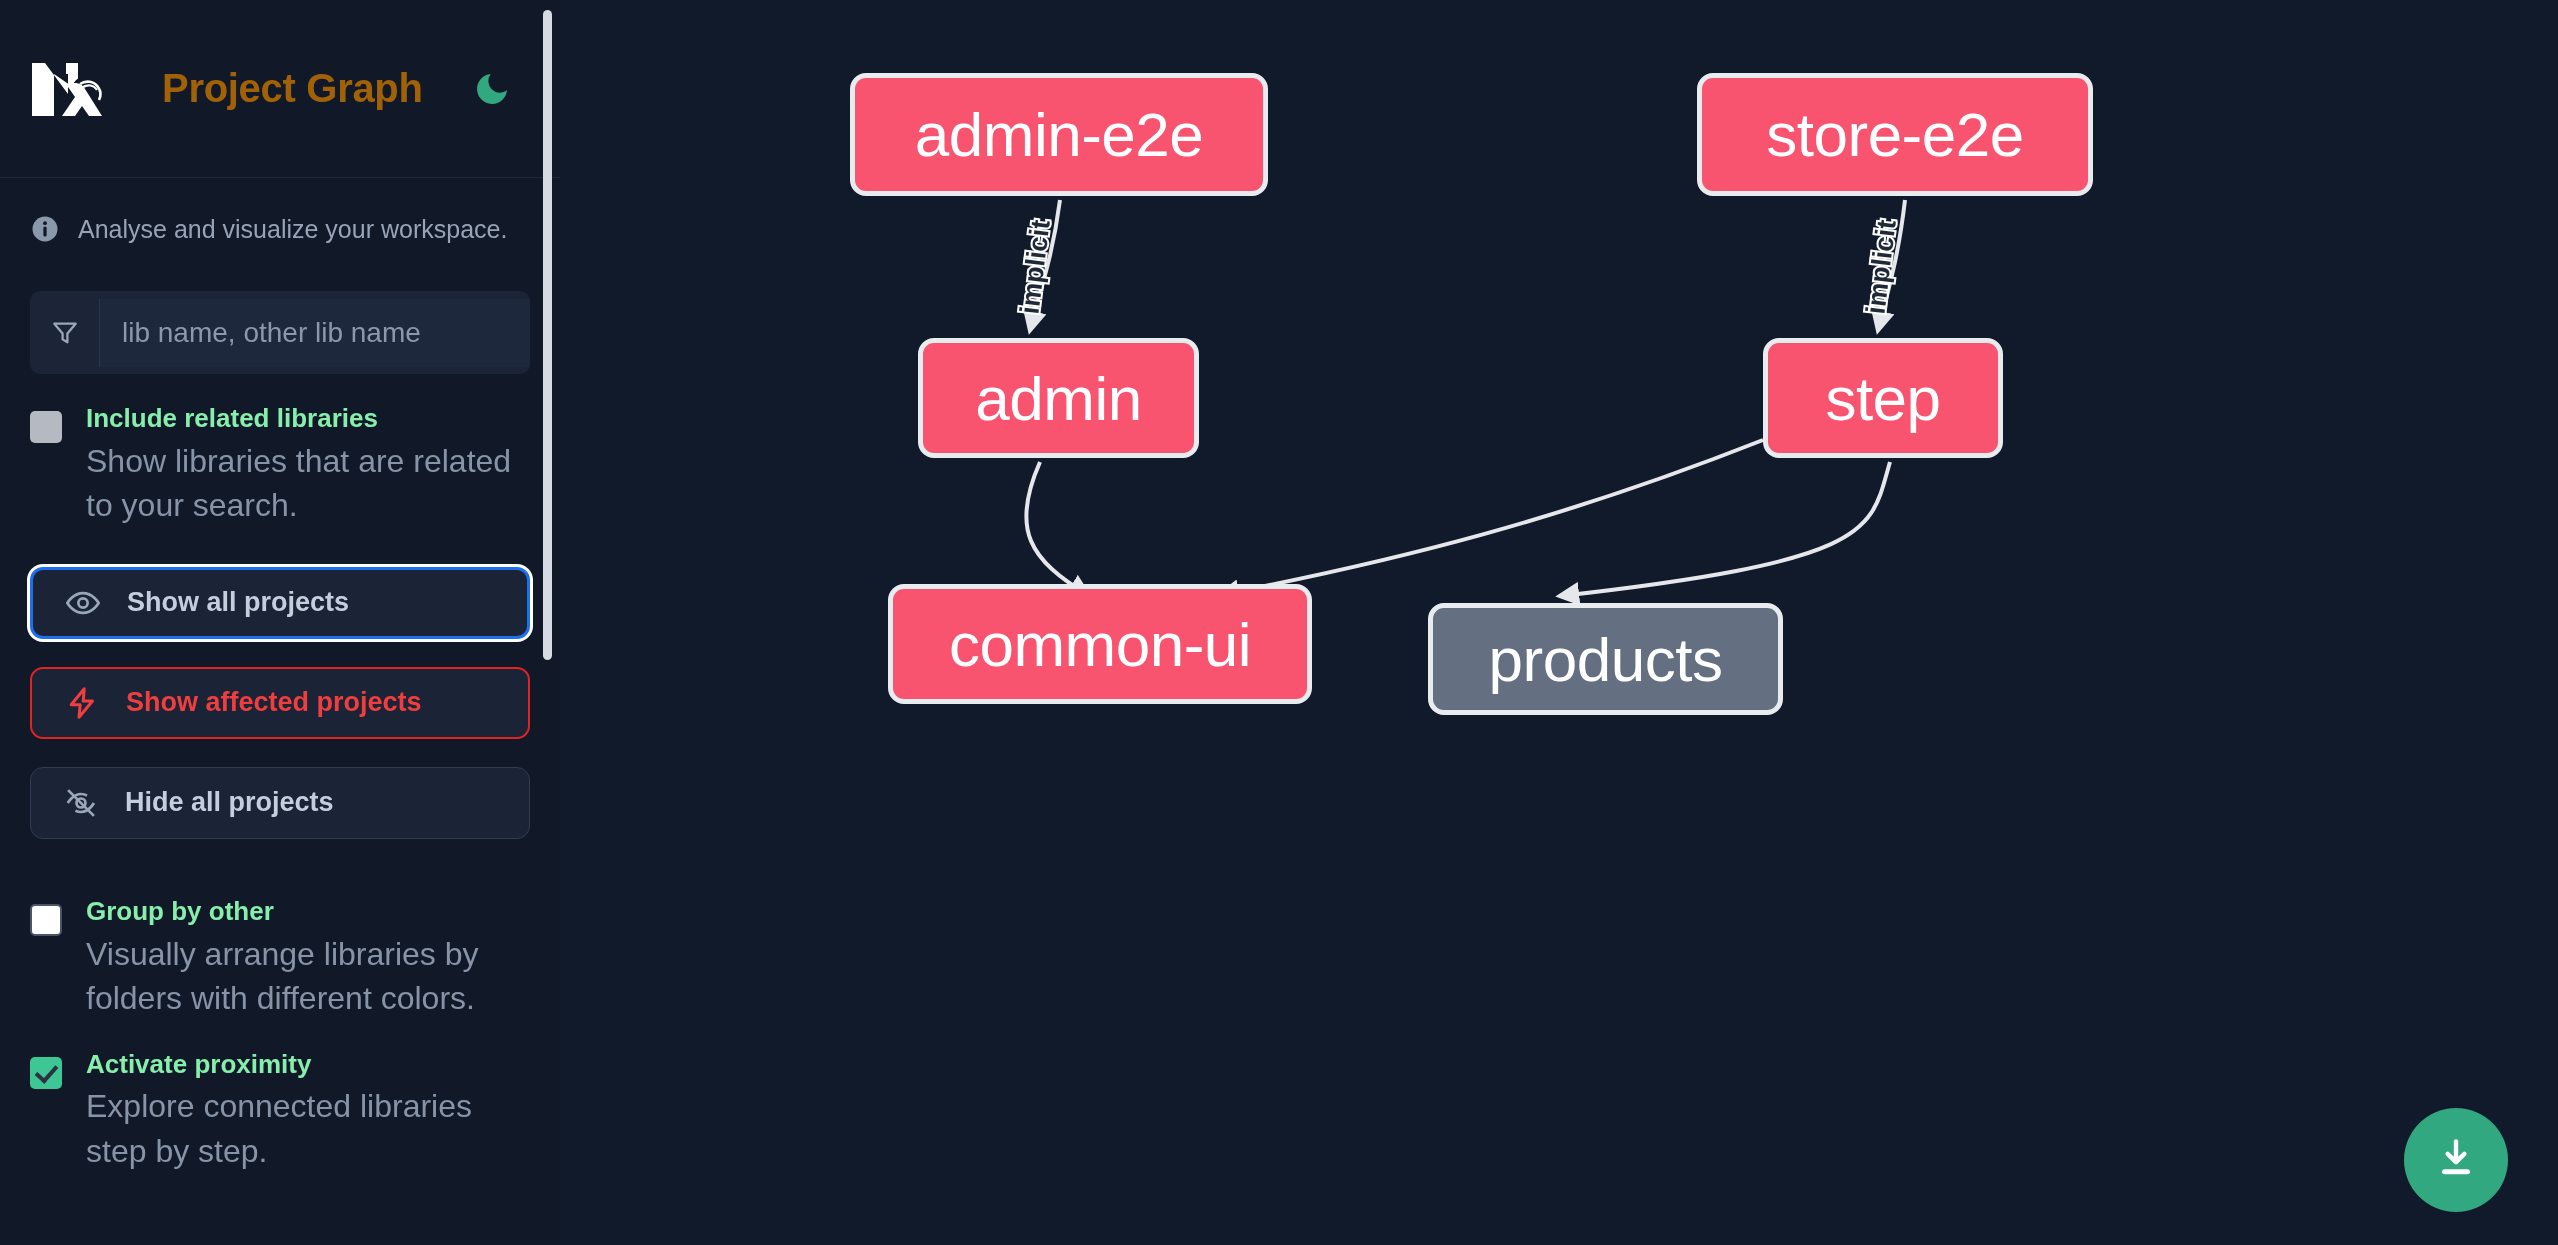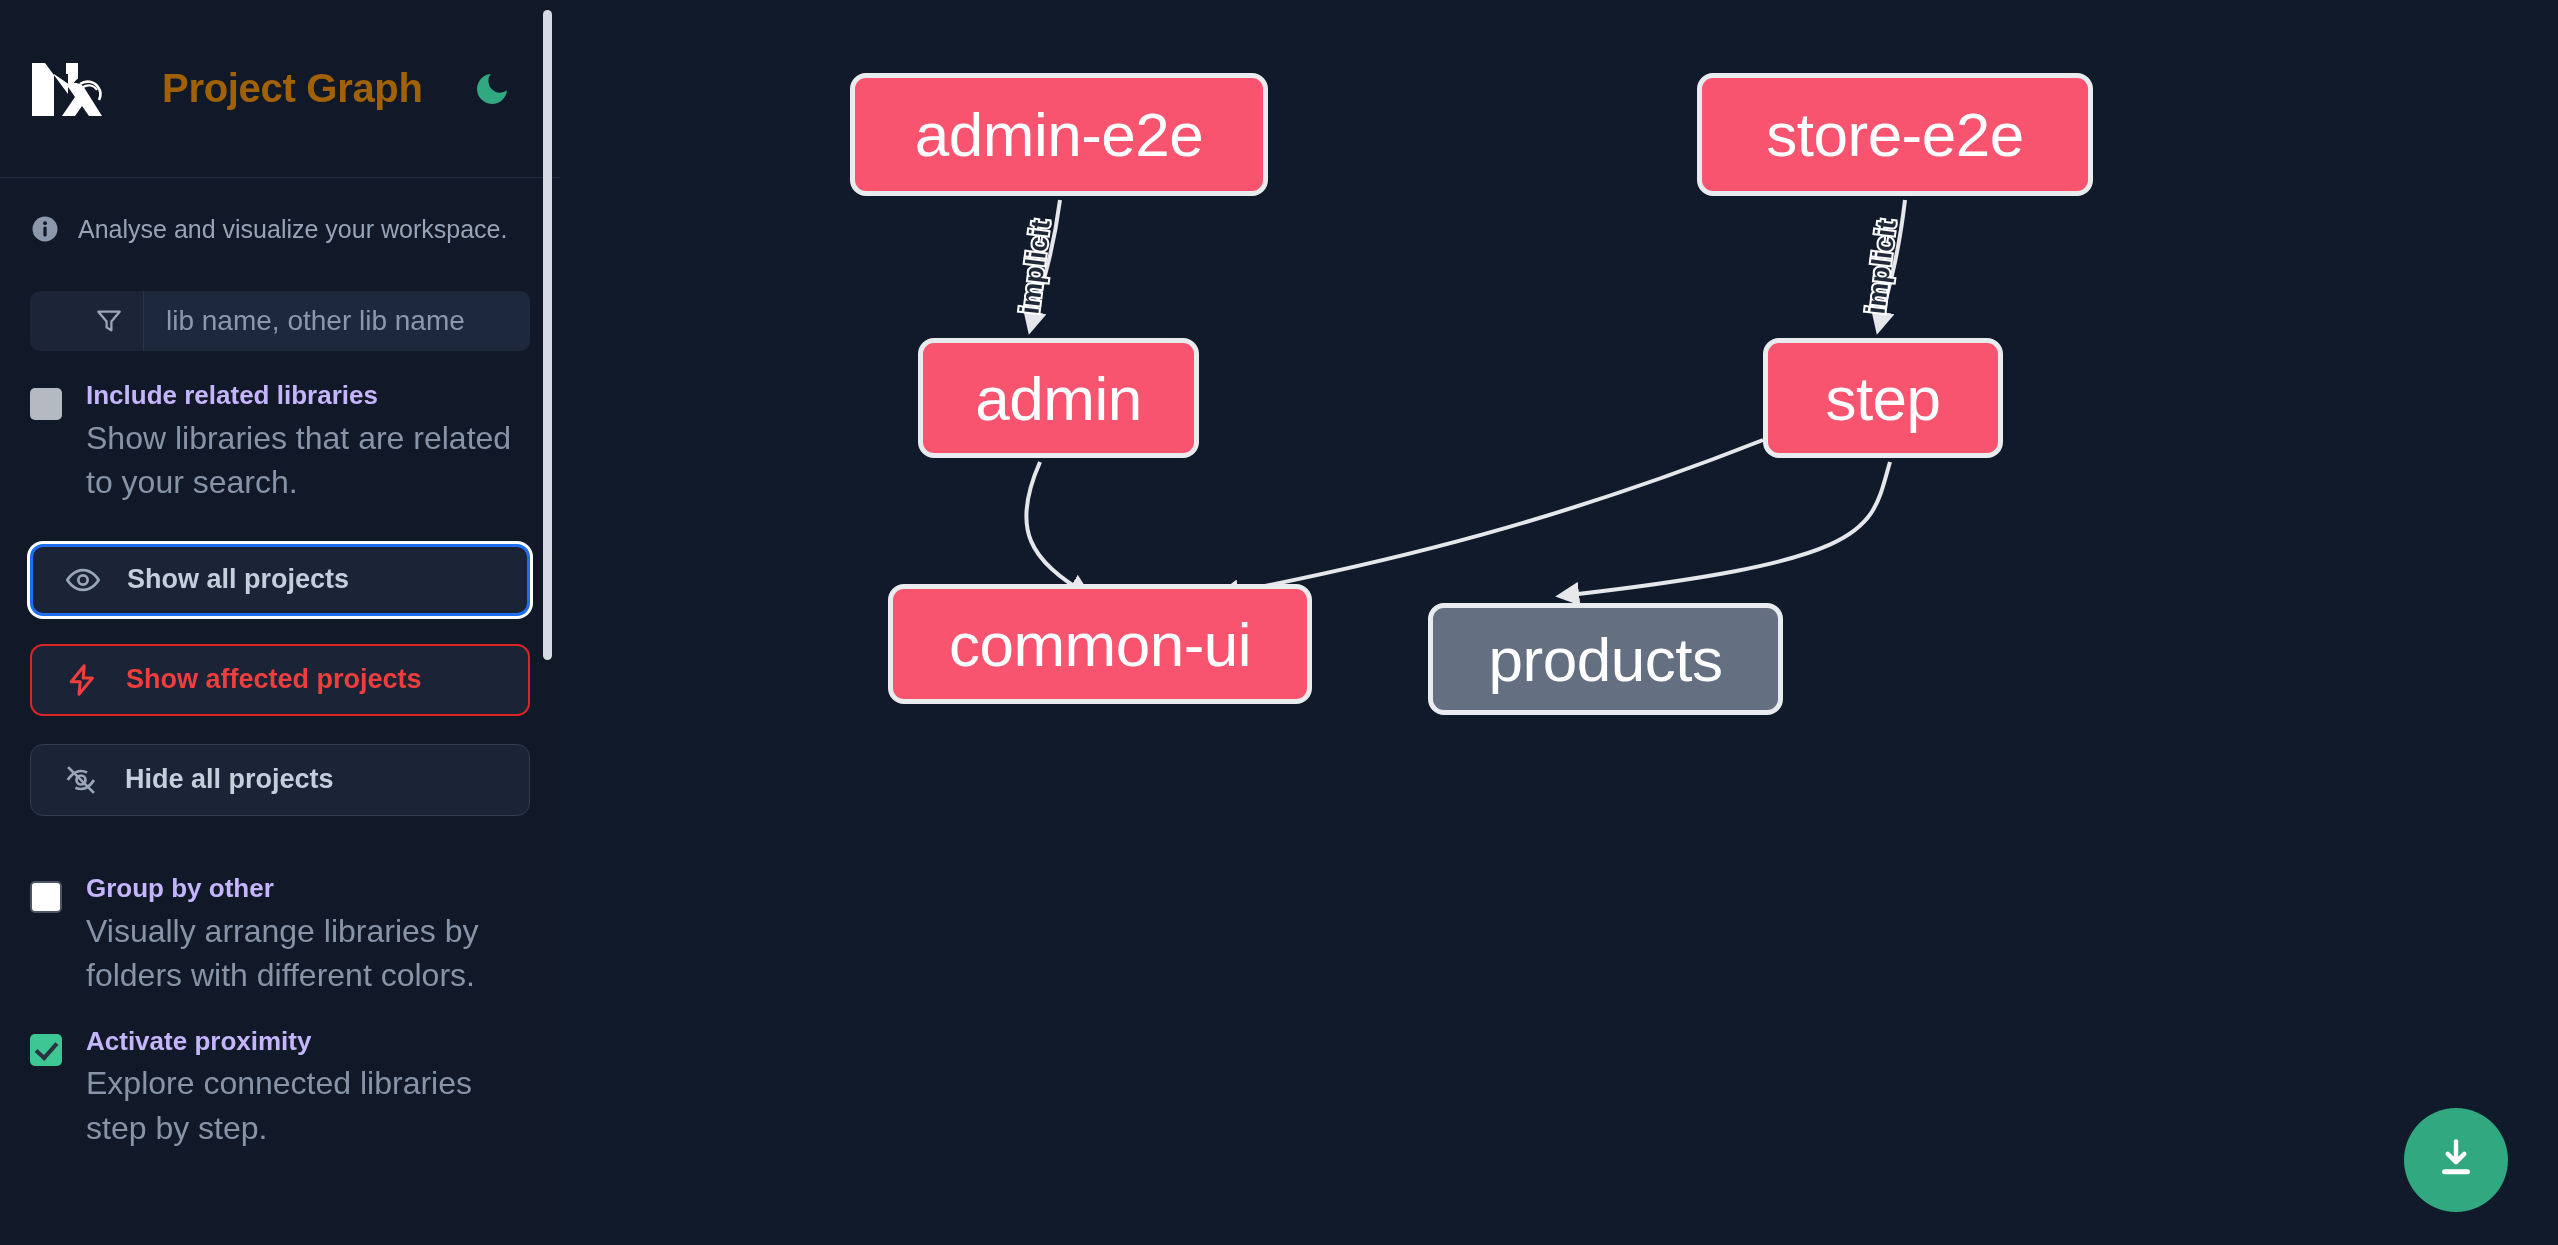--- a/index.html
+++ b/index.html
@@ -45,22 +45,22 @@
   }
   .info-icon { flex: 0 0 30px; width: 30px; height: 30px; }
   .tagline-text {
     margin-left: 18px; color: #97a3b6; font-size: 25px;
     white-space: nowrap;
   }
 
   .search-row { padding: 47px 30px 0 30px; }
   .search-box {
     display: flex; align-items: center;
-    height: 60px; border-radius: 10px;
-    background: #1c2537; overflow: hidden; padding-left: 44px;
+    height: 83px; border-radius: 10px;
+    background: #1c2537; overflow: hidden;
   }
   .search-icon-wrap {
     width: 70px; height: 68px; flex: 0 0 70px;
     display: flex; align-items: center; justify-content: center;
     border-right: 1px solid #2b3purple;
     border-right: 1px solid #2a3449;
     background: #1c2537;
   }
   .search-input {
     flex: 1; height: 68px; border: 0; outline: 0;
@@ -79,21 +79,21 @@
   .cb.unchecked { background: #ffffff; border: 2px solid #4b5563; }
   .cb.checked { background: #3ec795; }
   .cb.checked::after {
     content: ""; position: absolute;
     left: 10px; top: 4px; width: 9px; height: 17px;
     border: solid #2b3240; border-width: 0 4px 4px 0;
     transform: rotate(42deg);
   }
   .opt-text { margin-left: 24px; }
   .opt-label {
-    color: #c4b5fd; font-size: 26px; font-weight: 700; line-height: 1.1;
+    color: #86efac; font-size: 26px; font-weight: 700; line-height: 1.1;
   }
   .opt-desc {
     color: #8794a8; font-size: 32px; line-height: 1.38; margin-top: 6px;
     max-width: 450px;
   }
 
   .btn-group { padding: 40px 30px 0 30px; }
   .btn {
     position: relative;
     height: 72px; border-radius: 13px;

